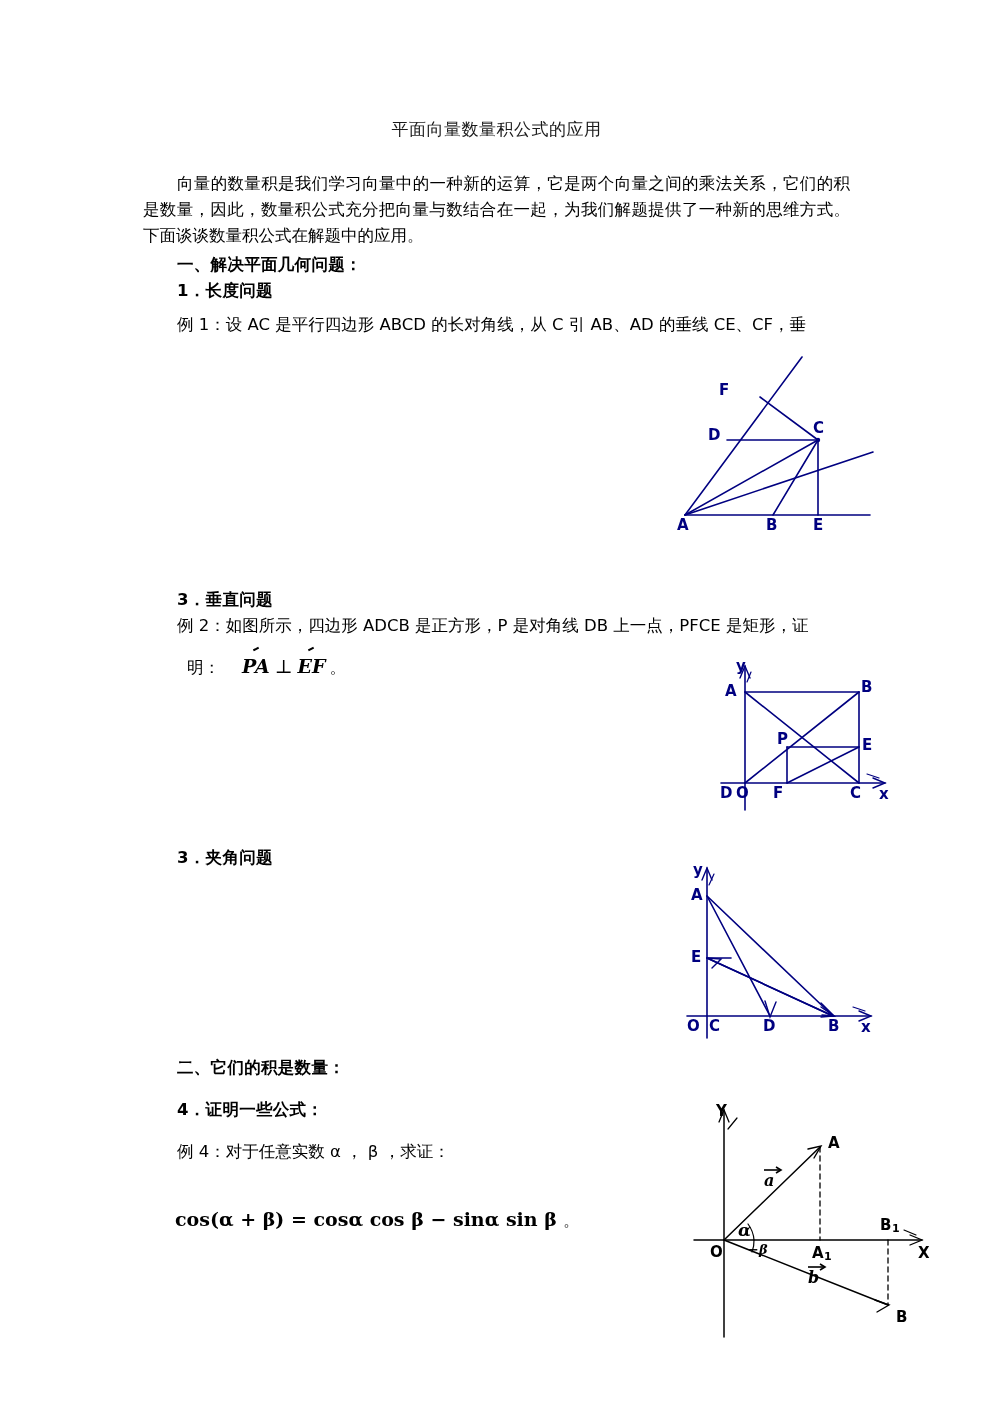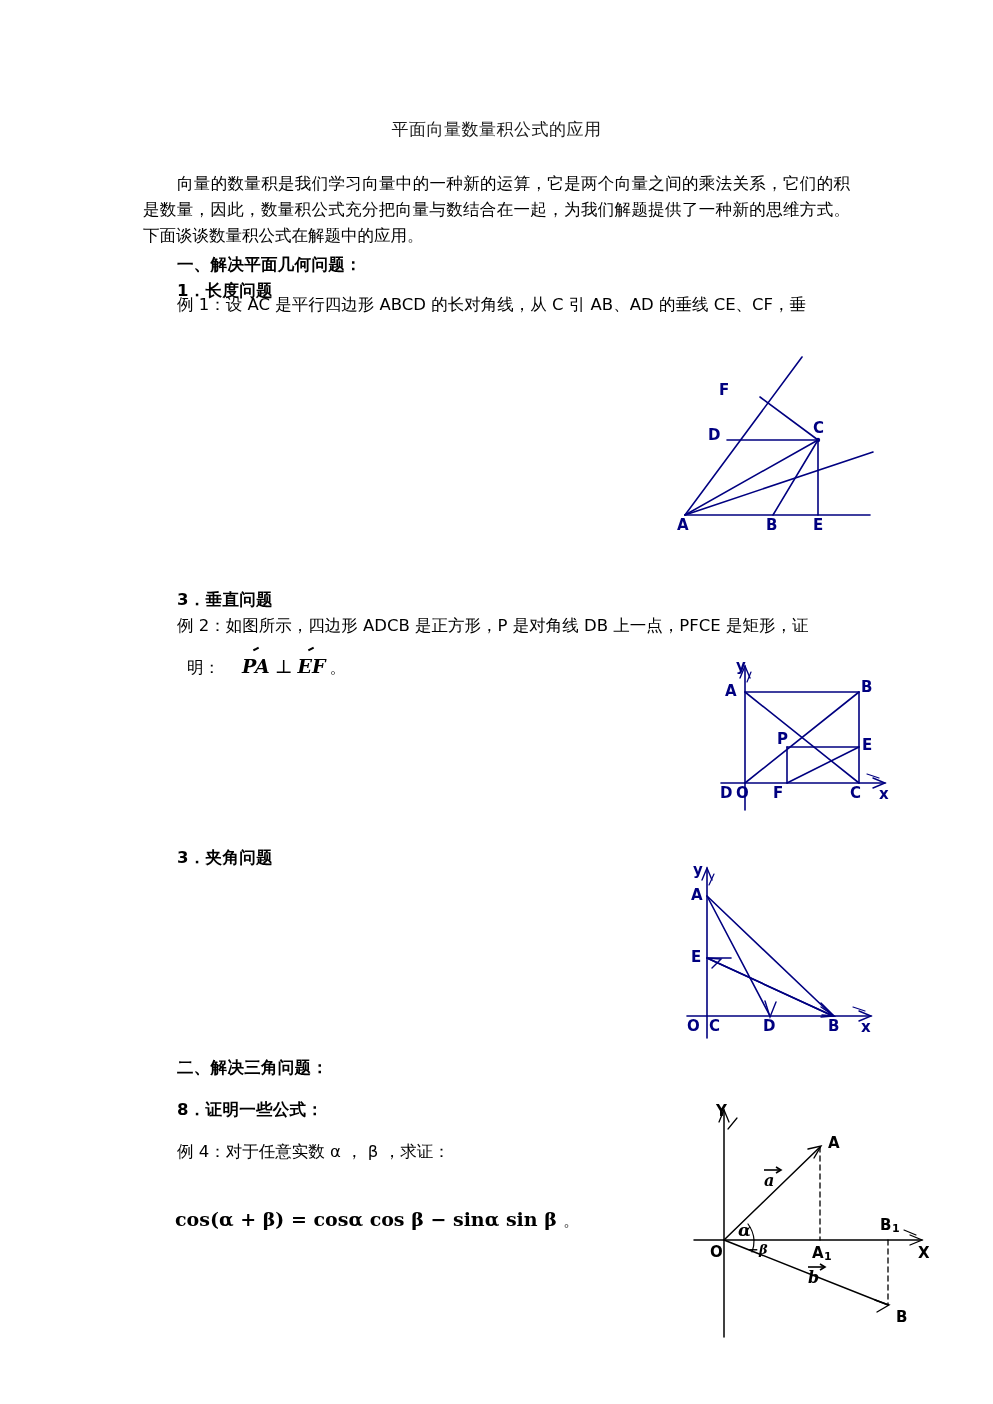--- a/index.html
+++ b/index.html
@@ -126,21 +126,21 @@
 <div class="page">
 
   <div class="doc-title">平面向量数量积公式的应用</div>
 
   <div class="txt para" style="top:156px;margin-top:15px;">向量的数量积是我们学习向量中的一种新的运算，它是两个向量之间的乘法关系，它们的积是数量，因此，数量积公式充分把向量与数结合在一起，为我们解题提供了一种新的思维方式。下面谈谈数量积公式在解题中的应用。</div>
 
   <div class="txt line heading indent" style="top:252px;">一、解决平面几何问题：</div>
 
   <div class="txt line heading indent" style="top:278px;">1．长度问题</div>
 
-  <div class="txt line indent" style="top:292px;">例 1：设 AC 是平行四边形 ABCD 的长对角线，从 C 引 AB、AD 的垂线 CE、CF，垂</div>
+  <div class="txt line indent" style="top:312px;">例 1：设 AC 是平行四边形 ABCD 的长对角线，从 C 引 AB、AD 的垂线 CE、CF，垂</div>
 
 
   <div class="figure" style="left:655px; top:345px; width:230px; height:195px;">
     <svg width="230" height="195" viewBox="0 0 230 195">
       <g stroke="#000080" stroke-width="1.6" fill="none" stroke-linecap="round">
 
         <line x1="30" y1="170" x2="215" y2="170"></line>
 
         <line x1="30" y1="170" x2="218" y2="107"></line>
 
@@ -246,22 +246,22 @@
     <div class="lbl" style="position:absolute; left:8px; top:3px; color:#000080;">y</div>
     <div class="lbl" style="position:absolute; left:6px; top:28px; color:#000080;">A</div>
     <div class="lbl" style="position:absolute; left:6px; top:90px; color:#000080;">E</div>
     <div class="lbl" style="position:absolute; left:2px; top:159px; color:#000080;">O</div>
     <div class="lbl" style="position:absolute; left:24px; top:159px; color:#000080;">C</div>
     <div class="lbl" style="position:absolute; left:78px; top:159px; color:#000080;">D</div>
     <div class="lbl" style="position:absolute; left:143px; top:159px; color:#000080;">B</div>
     <div class="lbl" style="position:absolute; left:176px; top:160px; color:#000080;">x</div>
   </div>
 
-  <div class="txt line heading indent" style="top:1055px;">二、解决三角问题：</div>
-  <div class="txt line heading indent" style="top:1097px;">8．证明一些公式：</div>
+  <div class="txt line heading indent" style="top:1055px;">二、它们的积是数量：</div>
+  <div class="txt line heading indent" style="top:1097px;">4．证明一些公式：</div>
   <div class="txt line indent" style="top:1139px;">例 4：对于任意实数 α ， β ，求证：</div>
 
   <div class="mathline" style="left:143px; top:1208px; font-style:normal;margin-left:32px;">
     <span>cos(α + β) = cosα cos β − sinα sin β</span><span class="cn" style="padding-left:6px;">。</span>
   </div>
 
   <div class="figure" style="left:680px; top:1092px; width:260px; height:265px;">
     <svg width="260" height="265" viewBox="0 0 260 265">
       <g stroke="#000000" stroke-width="1.5" fill="none" stroke-linecap="round">
 

